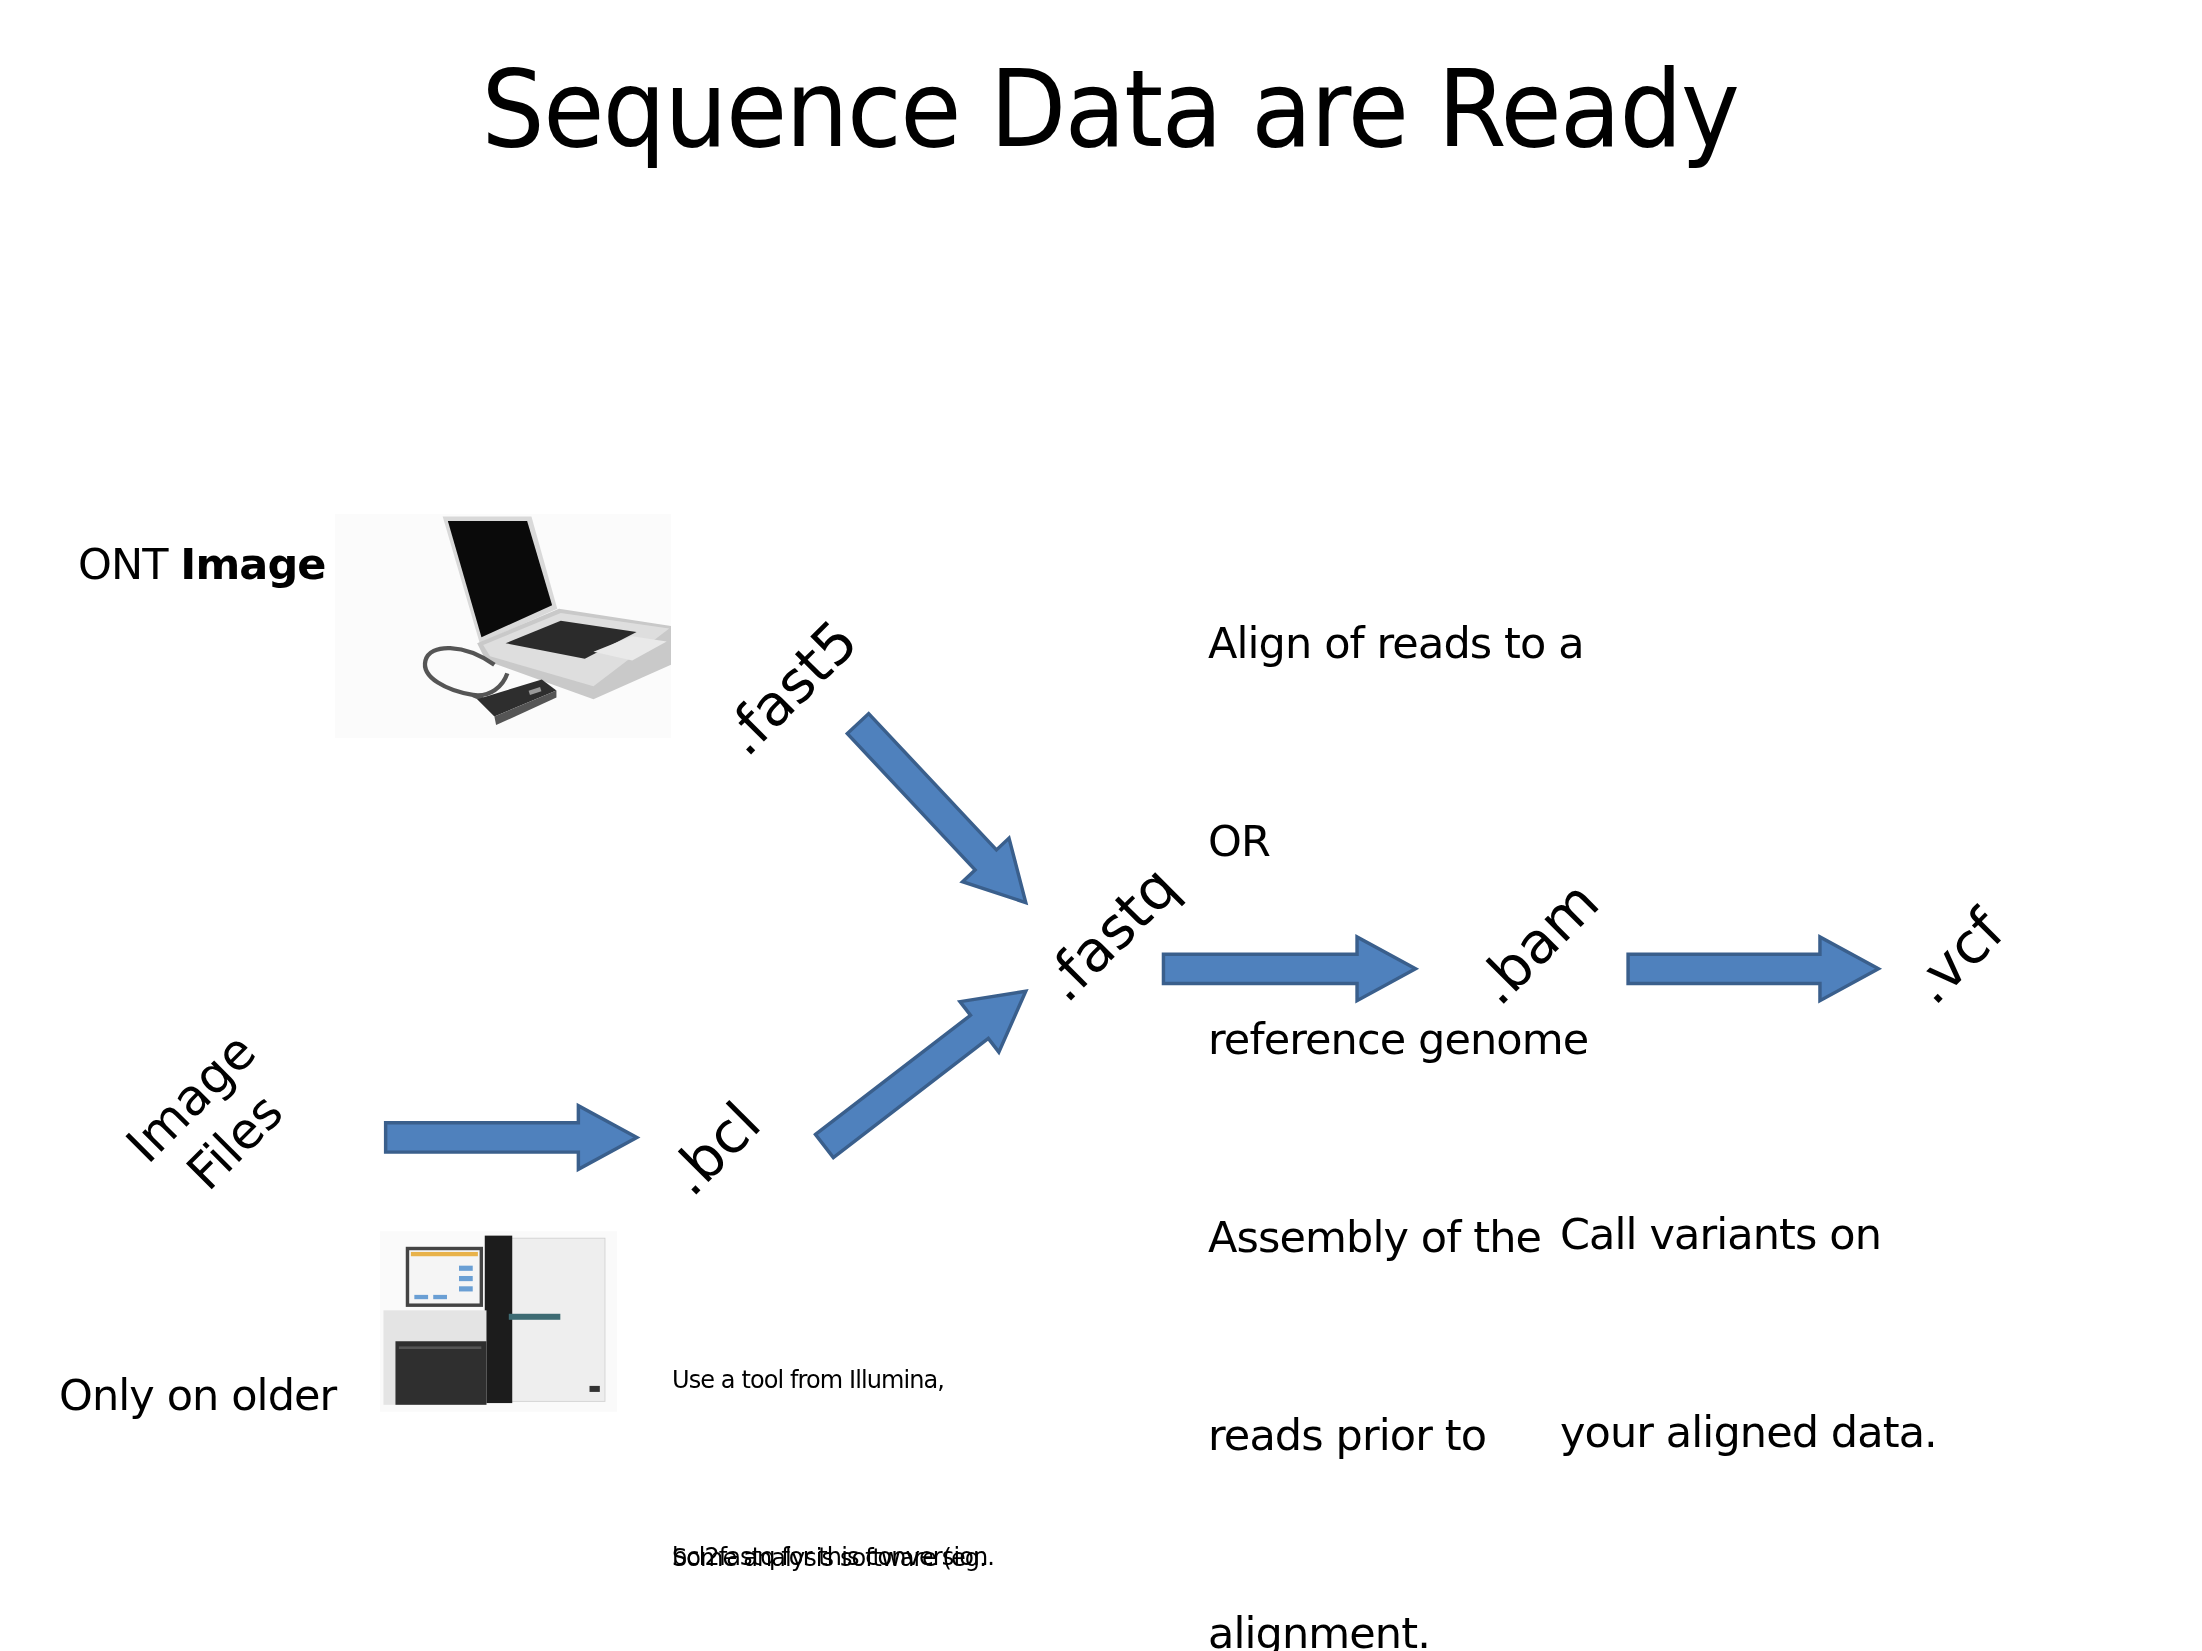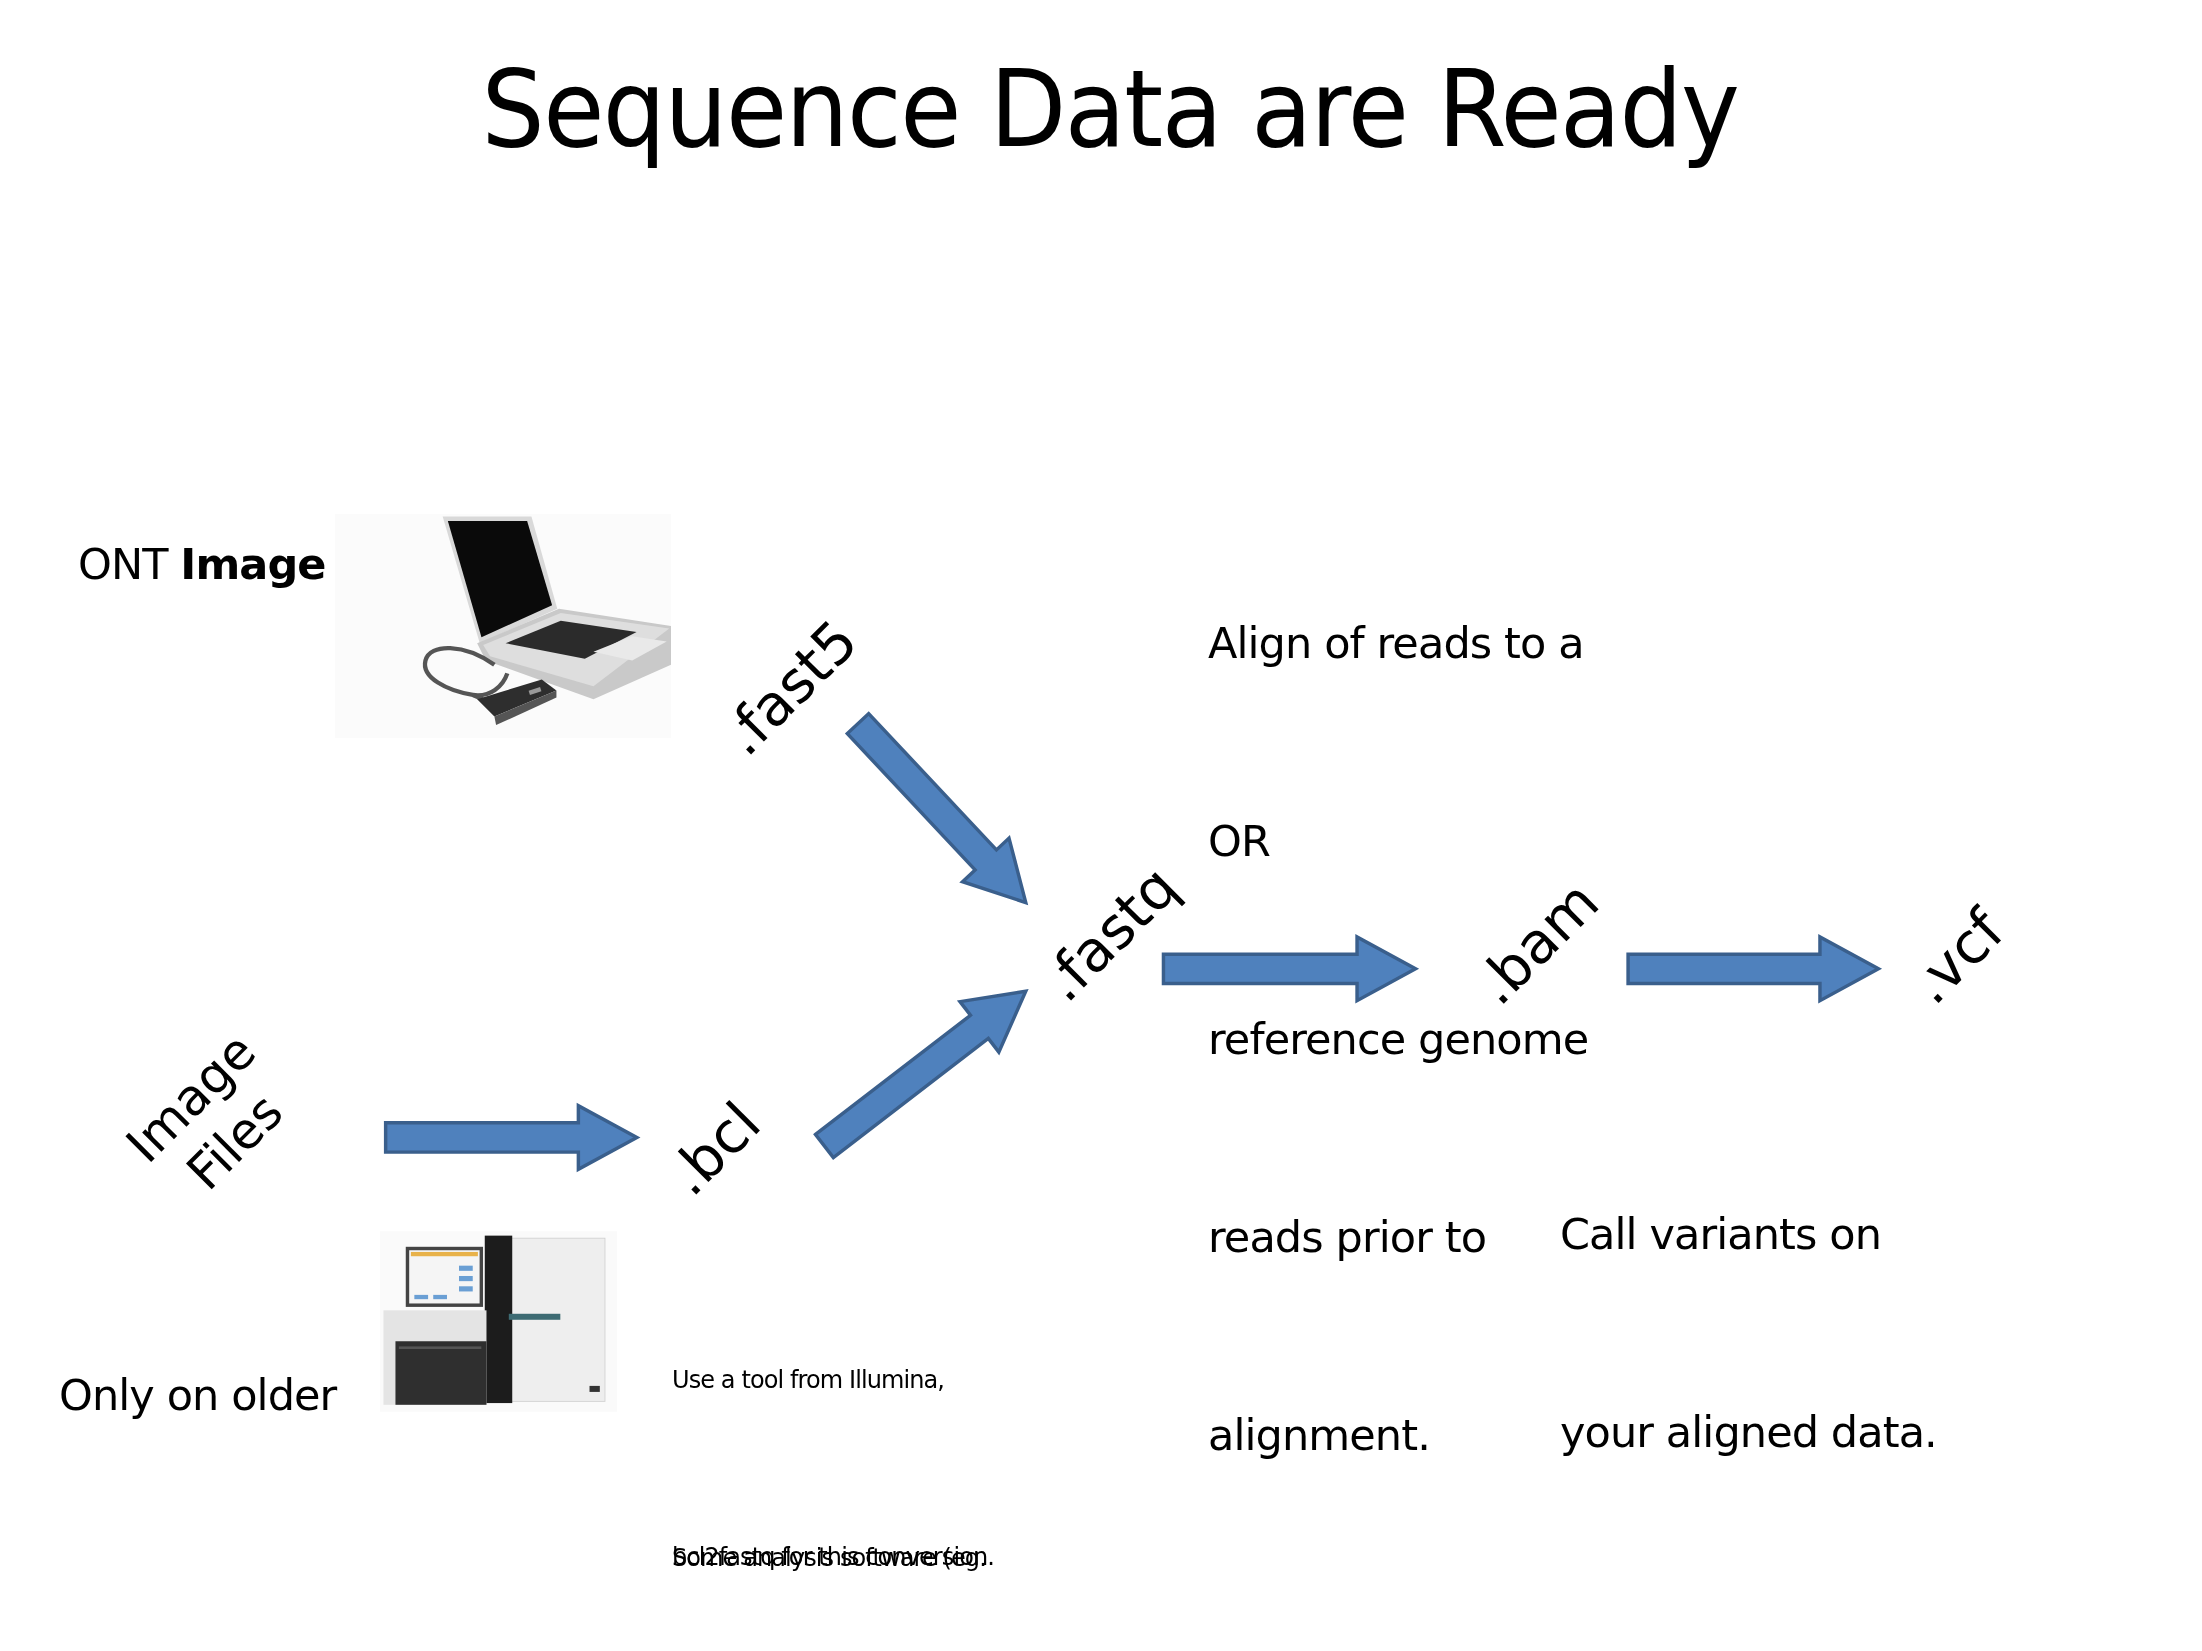--- a/index.html
+++ b/index.html
@@ -63,20 +63,21 @@
       <polygon points="0,-17 227.22195040342103,-17 227.22195040342103,-37 295.22195040342103,0 227.22195040342103,37 227.22195040342103,17 0,17" fill="#4F81BD" stroke="#3A5F8C" stroke-width="4" stroke-linejoin="miter" transform="translate(958,1332) rotate(-37.568592028827496)"></polygon>
       <polygon points="0,-17 225,-17 225,-37 293,0 225,37 225,17 0,17" fill="#4F81BD" stroke="#3A5F8C" stroke-width="4" stroke-linejoin="miter" transform="translate(1352,1126) rotate(0)"></polygon>
       <polygon points="0,-17 223,-17 223,-37 291,0 223,37 223,17 0,17" fill="#4F81BD" stroke="#3A5F8C" stroke-width="4" stroke-linejoin="miter" transform="translate(1892,1126) rotate(0)"></polygon>
     </g>
 </svg>
 
 <div class="abs txt" style="left:1208px; top:478px;">
   <div>Align of reads to a</div>
   <div>OR</div>
   <div>reference genome</div>
+  <div>Assembly of the</div>
   <div>reads prior to</div>
   <div>alignment.</div>
 </div>
 
 <div class="abs txt" style="left:1560px; top:1069px;">
   <div>Call variants on</div>
   <div>your aligned data.</div>
 </div>
 
 <div class="abs txt" style="left:59px; top:1230px;">

